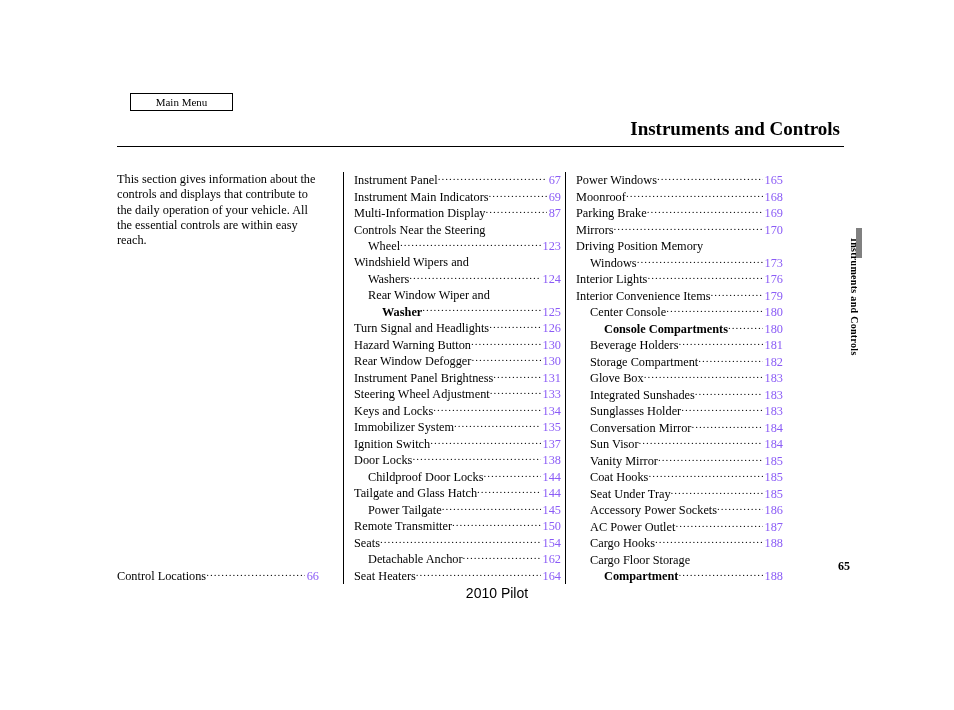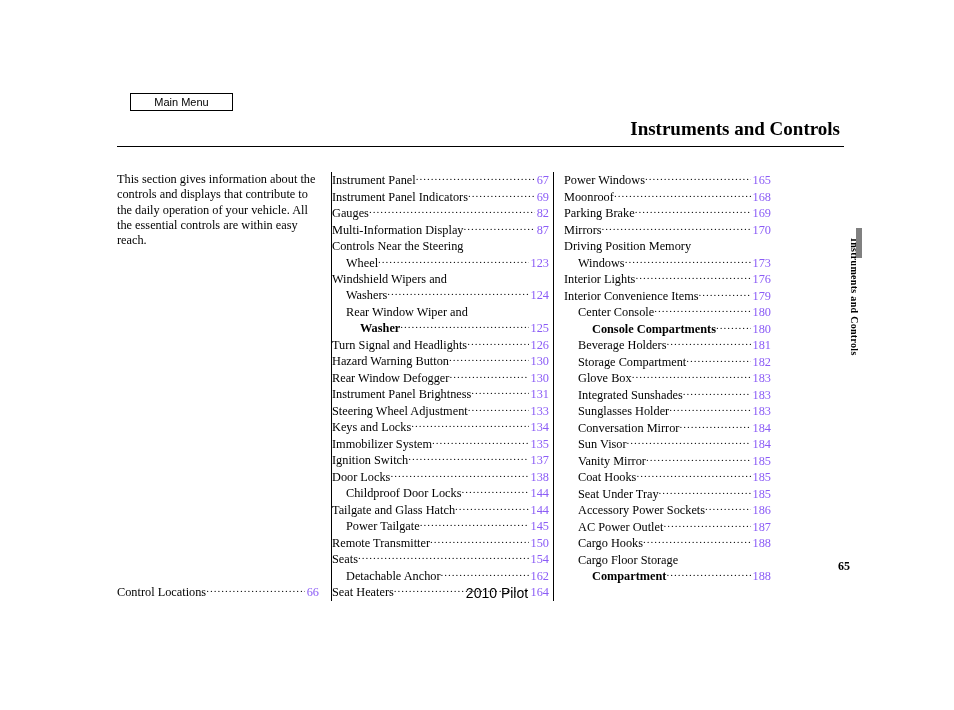--- a/index.html
+++ b/index.html
@@ -19,21 +19,21 @@
     width: 727px;
   }
   .menu-btn {
     position: absolute;
     left: 130px;
     top: 93px;
     width: 103px;
     height: 18px;
     border: 1px solid #000;
     background: #fff;
-    font-family: Liberation Sans, sans-serif;
+    font-family: Liberation Serif, serif;
     font-size: 11px;
     text-align: center;
     line-height: 16px;
     cursor: pointer;
   }
   .title {
     text-align: right;
     font-weight: bold;
     font-size: 19px;
     padding-right: 4px;
@@ -43,21 +43,21 @@
   }
   .columns {
     display: flex;
     margin-top: 25px;
   }
   .col {
     display: flex;
     flex-direction: column;
   }
   .col1 { width: 214px; padding-right: 12px; }
-  .col2 { width: 222px; padding-left: 0; padding-right: 4px; border-left: 1px solid #000; }
+  .col2 { width: 222px; padding-left: 10px; padding-right: 4px; border-left: 1px solid #000; margin-left: 12px; }
   .col3 { width: 222px; padding-left: 10px; padding-right: 4px; border-left: 1px solid #000; }
   .intro { line-height: 1.25; }
   .toc-line {
     display: flex;
     align-items: baseline;
     white-space: nowrap;
     line-height: 1.32;
   }
   .toc-line .label { flex: 0 0 auto; }
   .toc-line .dots {
@@ -145,28 +145,23 @@
       </div>
     </div>
 
     <div class="col col2" id="col2">
         <div class="toc-line ">
           <span class="label">Instrument Panel</span>
           <span class="dots"></span>
           <span class="pg">67</span>
         </div>
         <div class="toc-line ">
-          <span class="label">Instrument Panel Indicators</span>
+          <span class="label">Instrument Main Indicators</span>
           <span class="dots"></span>
           <span class="pg">69</span>
-        </div>
-        <div class="toc-line ">
-          <span class="label">Gauges</span>
-          <span class="dots"></span>
-          <span class="pg">82</span>
         </div>
         <div class="toc-line ">
           <span class="label">Multi-Information Display</span>
           <span class="dots"></span>
           <span class="pg">87</span>
         </div>
         <div class="nopage "><span class="label">Controls Near the Steering</span></div>
         <div class="toc-line lvl-1">
           <span class="label">Wheel</span>
           <span class="dots"></span>

